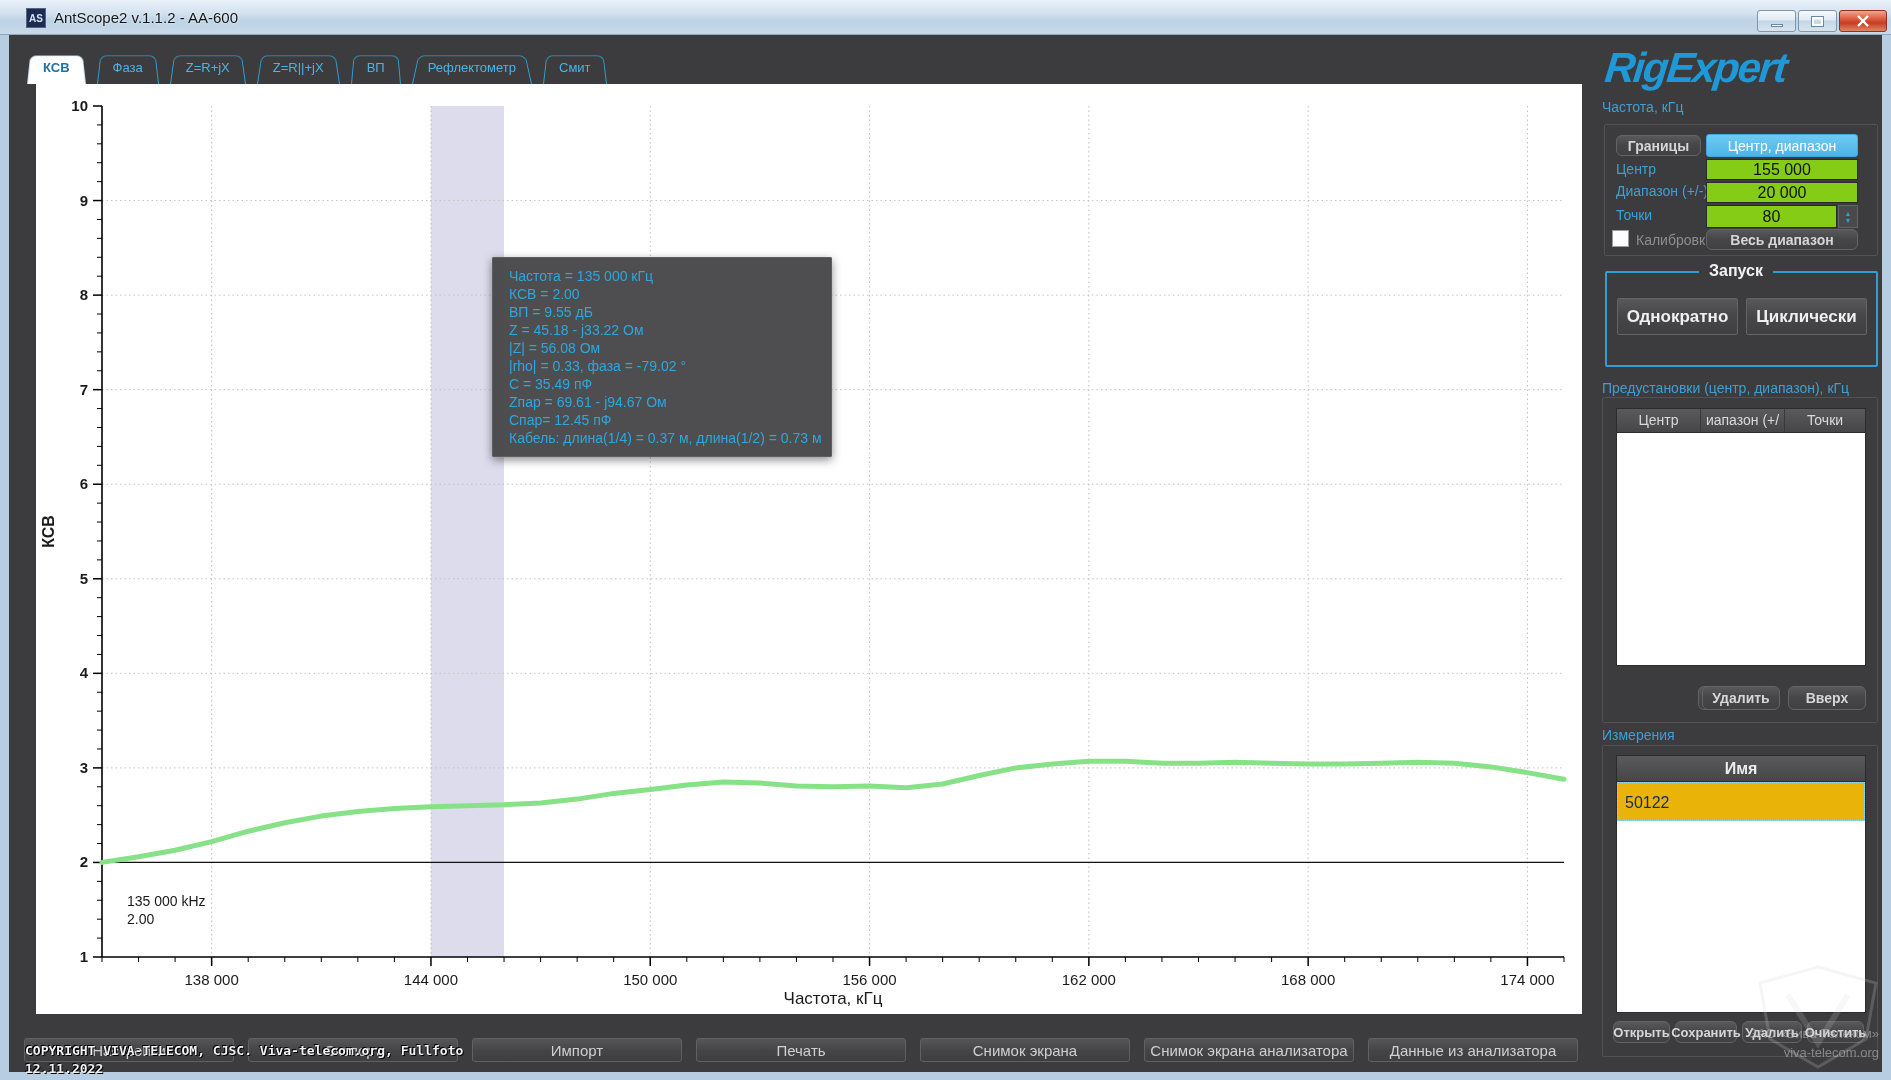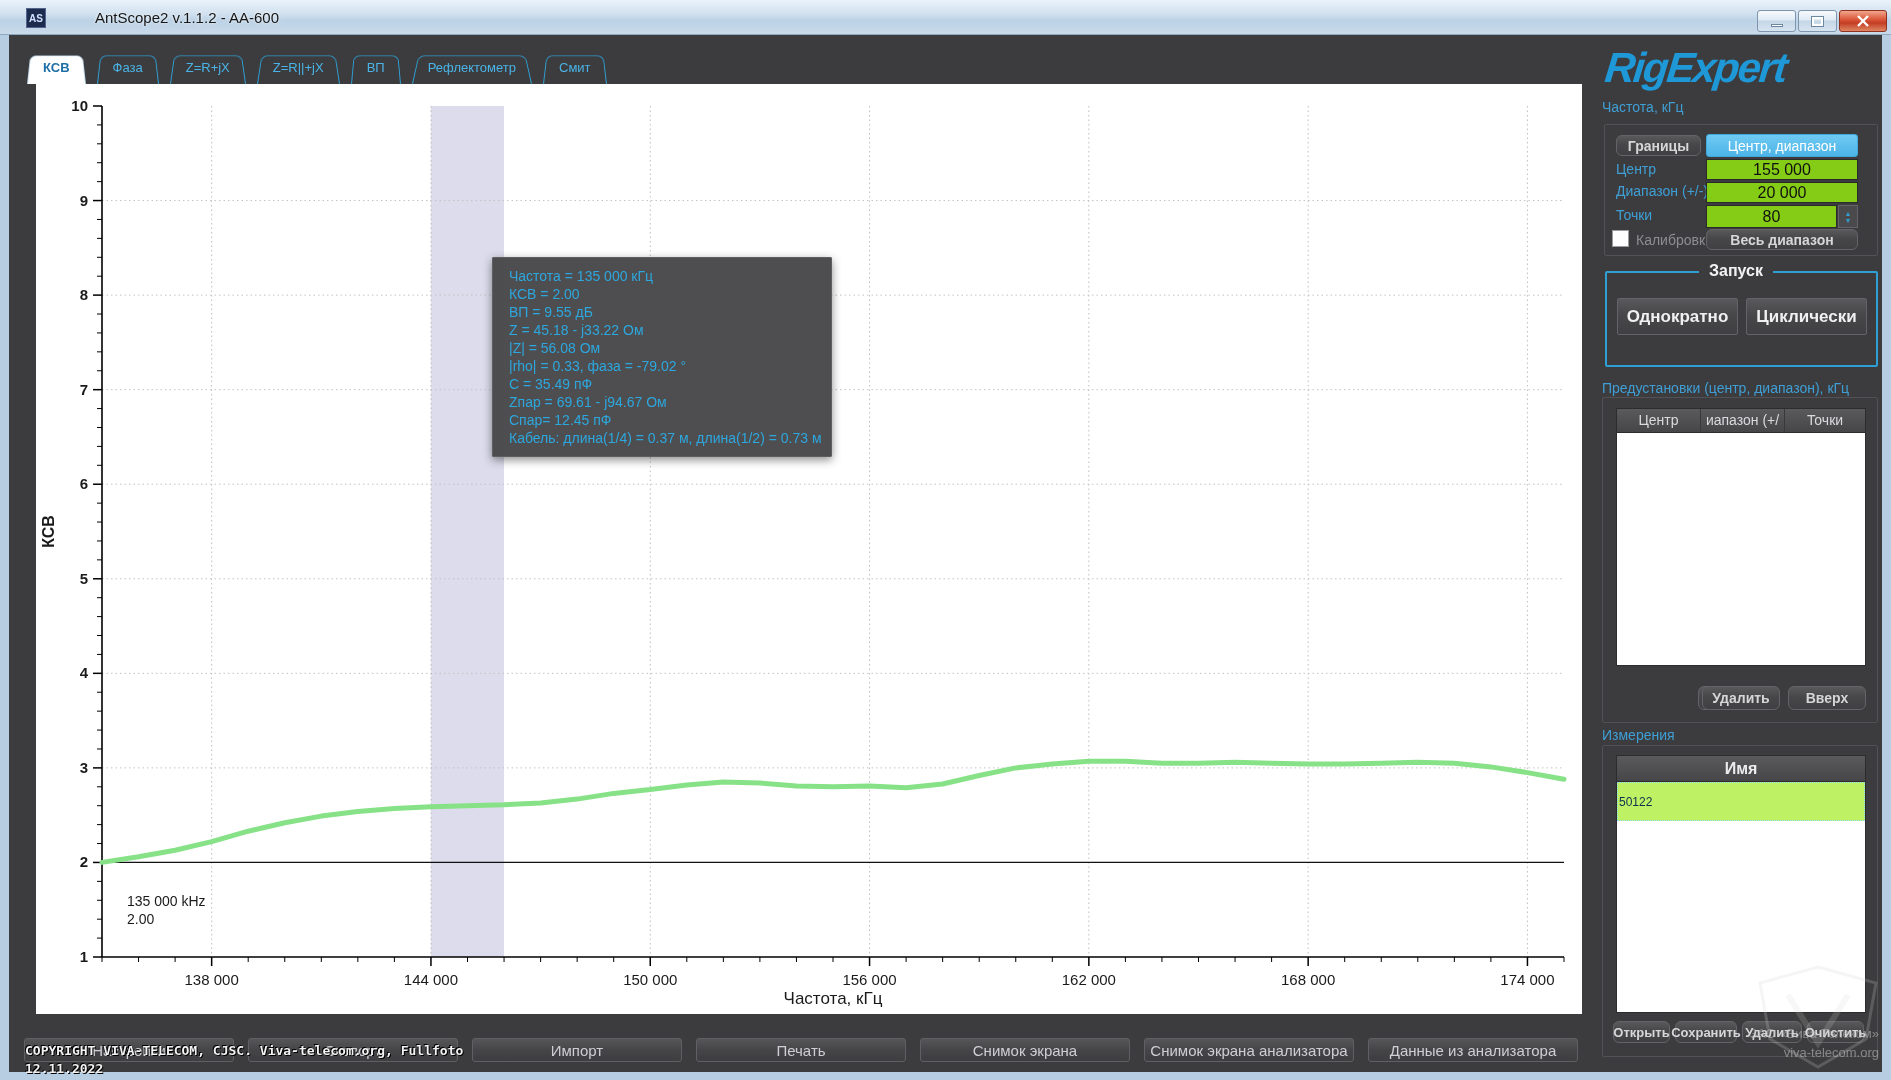--- a/index.html
+++ b/index.html
@@ -6,21 +6,21 @@
   html,body { width:1891px; height:1080px; overflow:hidden; }
   body { font-family:"Liberation Sans", sans-serif; background:#b7cde2; position:relative; }
 
   
   .titlebar{ position:absolute; left:0; top:0; width:1891px; height:35px;
     background:linear-gradient(#eaf2fa,#d2e1ef 40%,#bcd2e6 60%,#c9daea);
     border-bottom:1px solid #8fa7bf; }
   .app-icon{ position:absolute; left:26px; top:8px; width:20px; height:20px;
     background:#1d2b4e; border:1px solid #51648c; color:#cfe2ff; font-size:10px; font-weight:bold;
     display:flex; align-items:center; justify-content:center; }
-  .win-title{ position:absolute; left:54px; top:9px; font-size:15px; color:#151515; text-shadow:0 0 3px #fff;margin-left:41px; }
+  .win-title{ position:absolute; left:54px; top:9px; font-size:15px; color:#151515; text-shadow:0 0 3px #fff; }
   .win-btn{ position:absolute; top:10px; height:22px; border:1px solid #7d96ad; border-radius:3px;
     background:linear-gradient(#f6fafd,#dfeaf4 45%,#c4d6e7 50%,#d8e4f0);
     display:flex; align-items:center; justify-content:center; }
   .win-btn.close{ background:linear-gradient(#f0a78d,#dd5b3e 40%,#c43d24 60%,#df8763); border-color:#8f3020; }
   .glyph-bar{ width:12px; height:3px; background:#fff; border:1px solid #6d89a2; margin-top:8px; }
   .glyph-box{ width:11px; height:9px; border:2px solid #fff; outline:1px solid #6d89a2; background:transparent; }
 
   
   .content{ position:absolute; left:9px; top:35px; width:1873px; height:1037px; background:#3c3c3e; }
 
@@ -61,22 +61,22 @@
   .checkbox{ position:absolute; width:17px; height:17px; background:#fdfdfd; border:1px solid #9a9a9e; }
   .run-group{ position:absolute; border:2px solid #2e9fd4; border-radius:2px; }
   .run-title{ position:absolute; background:#3c3c3e; padding:0 10px; font-size:16px; font-weight:bold; color:#f2f2f4; }
   .table{ position:absolute; background:#ffffff; border:1px solid #2c2c2e; }
   .thead{ display:flex; background:linear-gradient(#5a5a5d,#464649); border-bottom:1px solid #2c2c2e; }
   .th{ font-size:14px; color:#dadadd; text-align:center; line-height:23px; height:23px;
     border-right:1px solid #39393b; overflow:hidden; white-space:nowrap; }
   .th:last-child{ border-right:none; }
   .meas-head{ background:linear-gradient(#5a5a5d,#464649); border-bottom:1px solid #2c2c2e;
     font-size:16px; font-weight:bold; color:#ececef; text-align:center; line-height:25px; height:26px; }
-  .meas-row{ height:39px; background:#bef264; color:#0d3050; font-size:12px; line-height:39px;
-    padding-left:1px; border:1px dotted #8adcff; }
+  .meas-row{ height:39px; background:#eab308; color:#0d3050; font-size:16px; line-height:39px;
+    padding-left:7px; border:1px dotted #8adcff; }
 
   
   .footer-btn{ position:absolute; top:1003px; height:24px; background:linear-gradient(#565659,#454548 50%,#3e3e41);
     border:1px solid #606064; border-radius:3px; color:#cfcfd3; font-size:15px;
     display:flex; align-items:center; justify-content:center; }
 
   .wm-left{ position:absolute; font-family:"DejaVu Sans Mono", monospace; font-size:13px; font-weight:bold;
     color:#f2f2f2; text-shadow:1px 1px 0 #000, -1px -1px 0 #000; z-index:40; }
   .wm-right{ position:absolute; color:rgba(195,195,195,0.55); font-size:13px; z-index:40; }
 

